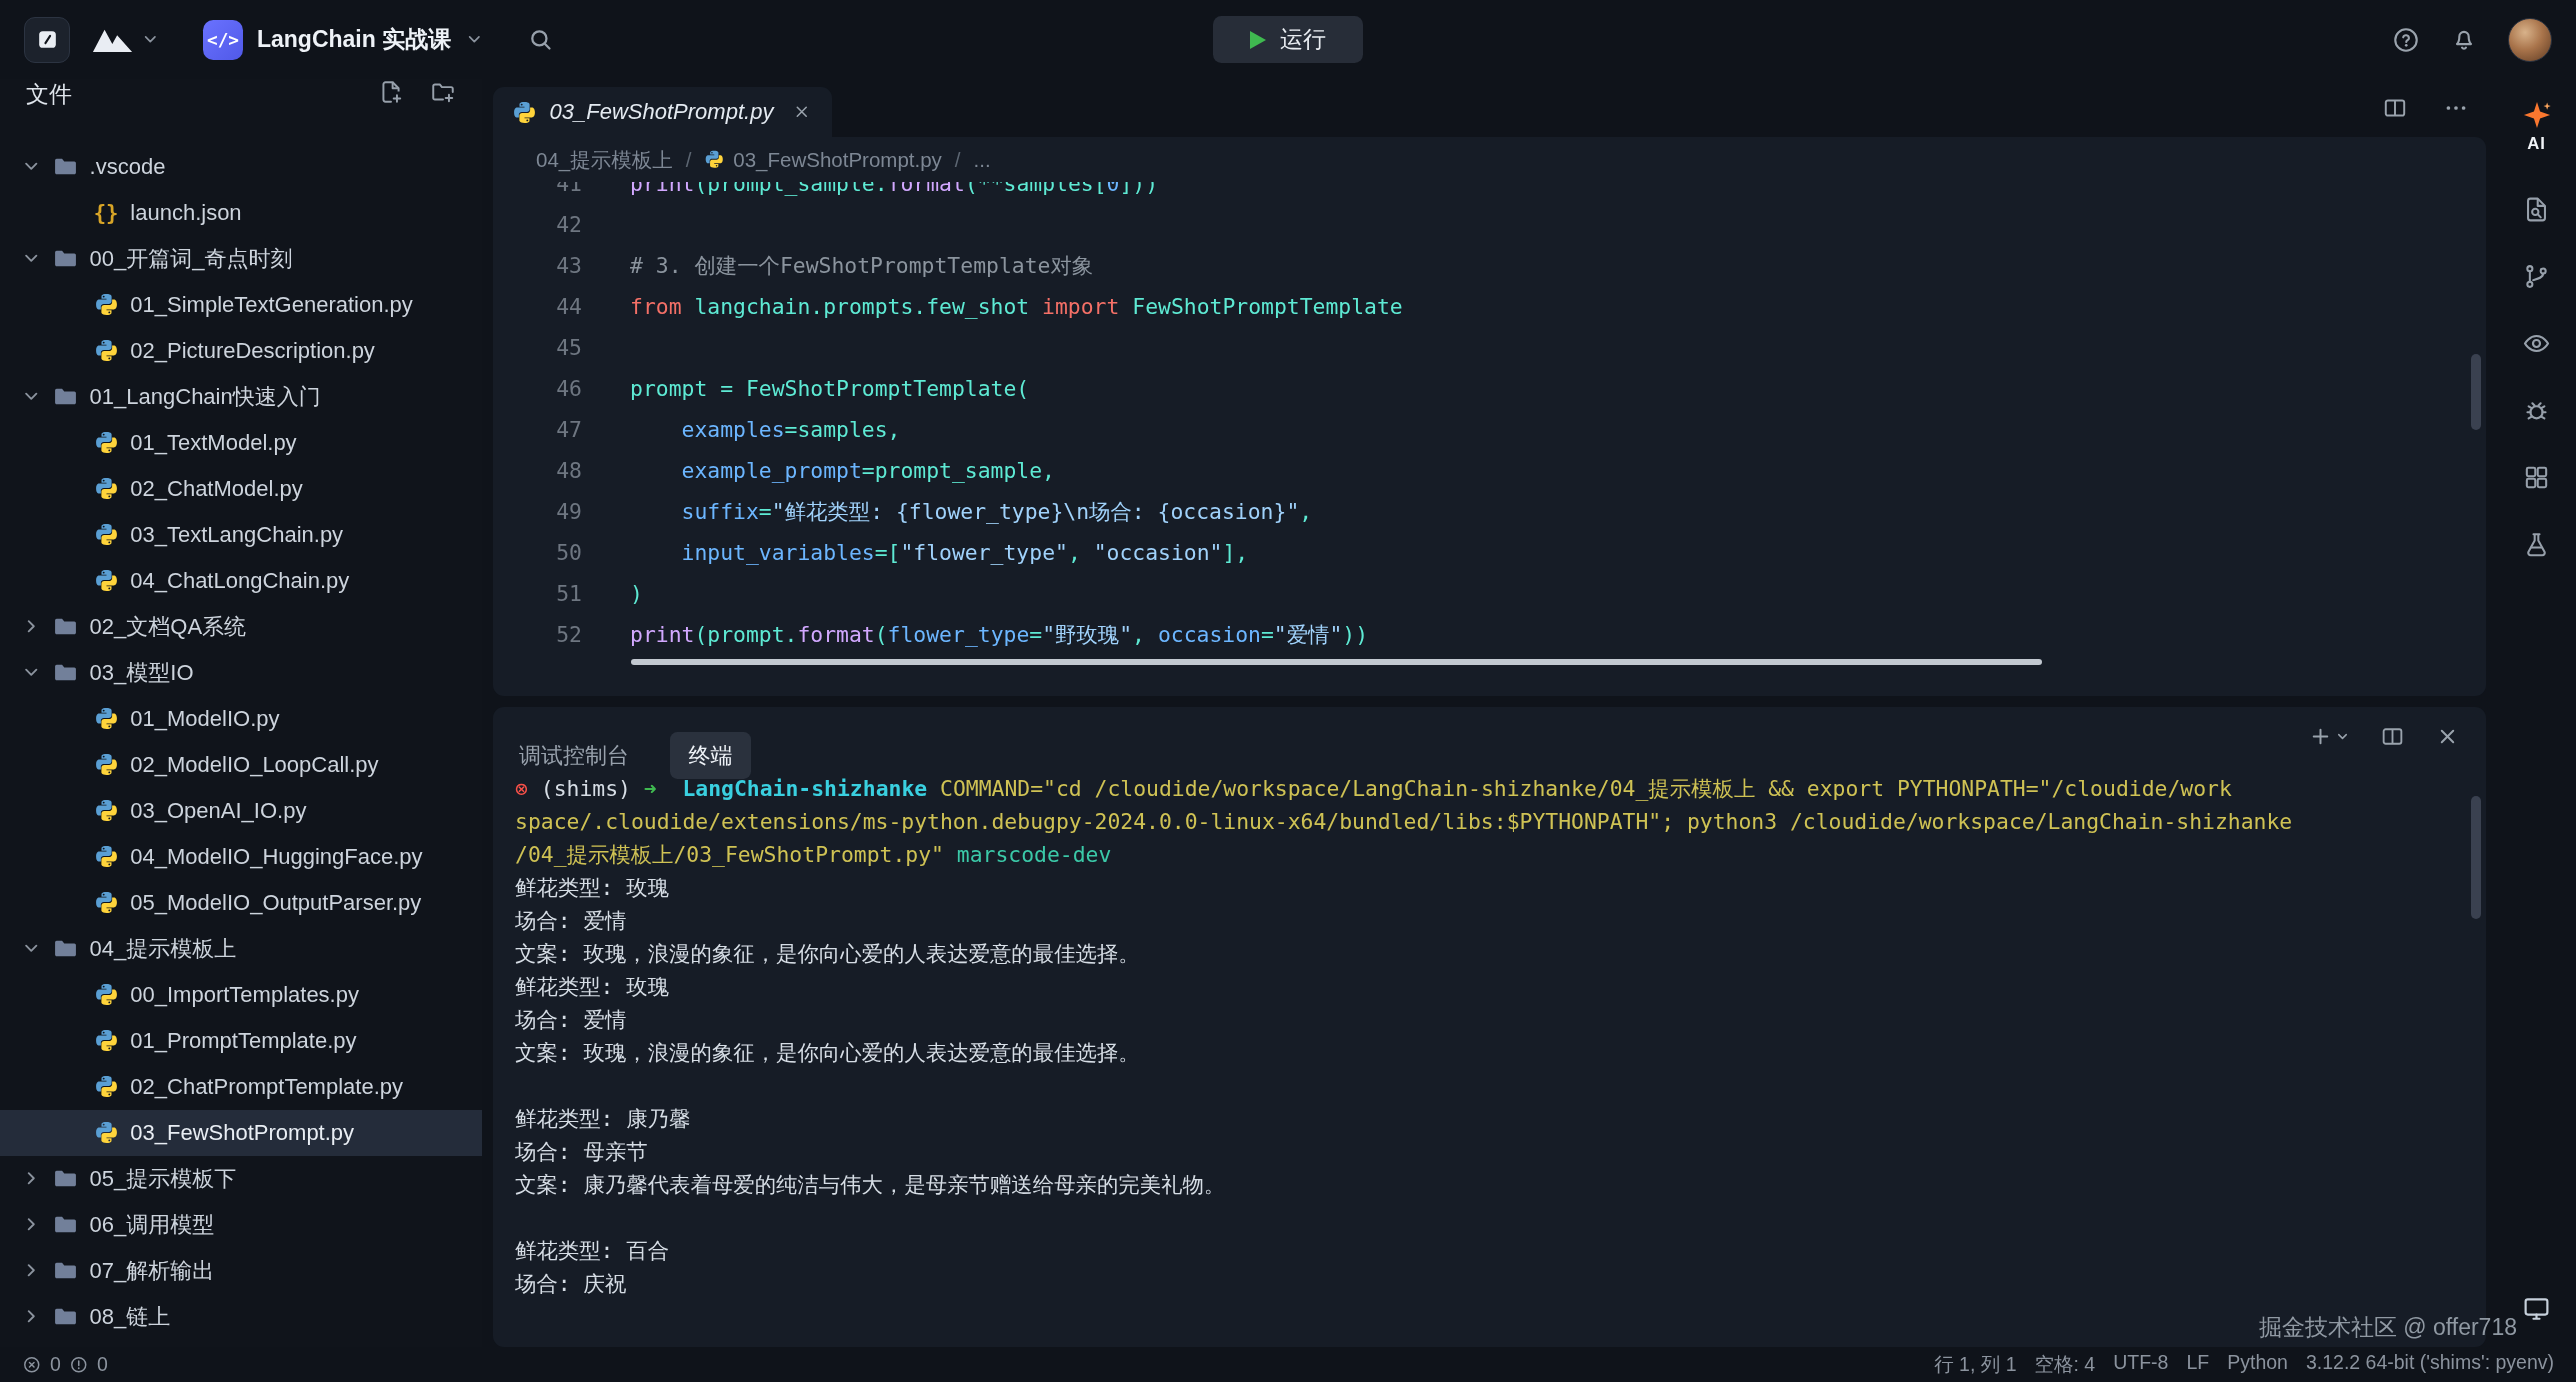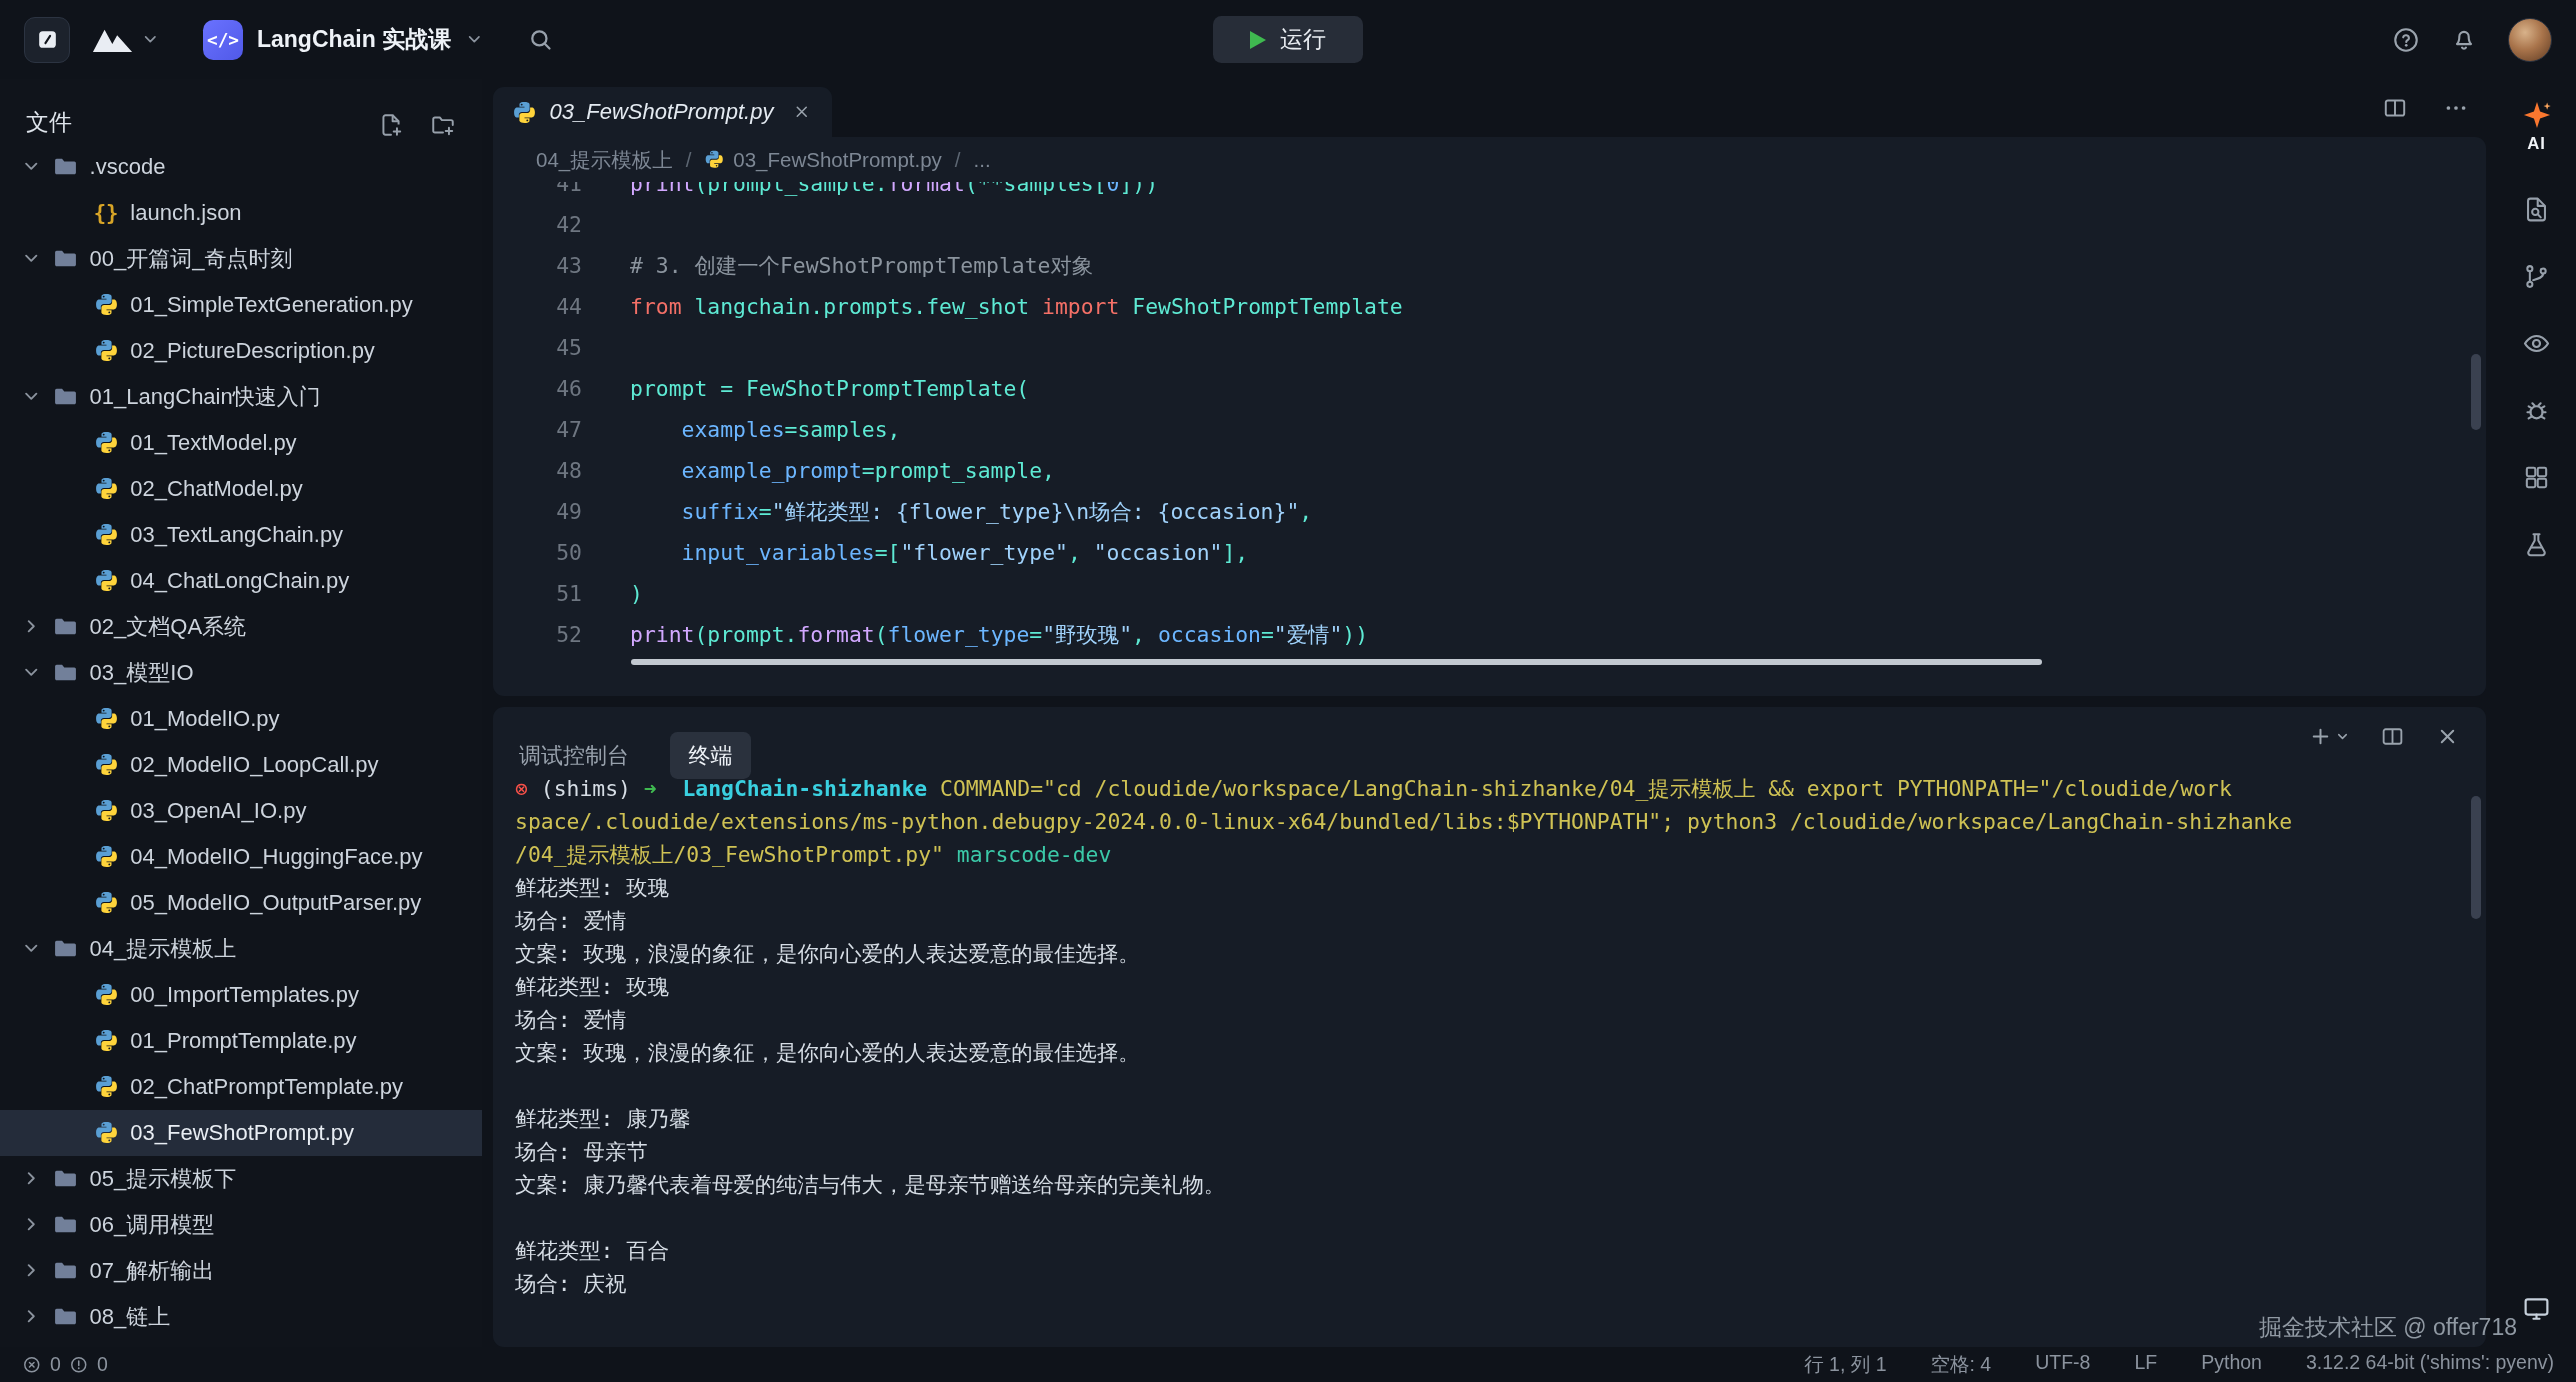--- a/index.html
+++ b/index.html
@@ -33,21 +33,21 @@
   .tb-ico{ color:#9aa3ad; } .tb-ico svg{ width:28px; height:28px; }
   .avatar{ width:44px; height:44px; border-radius:50%;
     background:radial-gradient(circle at 38% 32%, #d8b28a 0%, #a9744b 45%, #5d3a22 100%);
     border:1.9px solid #2c3340; }
 
   
   .mid{ flex:1; display:flex; min-height:0; }
 
   
   .sidebar{ width:482px; flex:none; display:flex; flex-direction:column; overflow:hidden; background:#10141b; }
-  .sb-header{ height:59px; flex:none; display:flex; align-items:flex-end; padding:0 26px; }
+  .sb-header{ height:59px; flex:none; display:flex; align-items:flex-start; padding:0 26px; }
   .sb-title{ font-size:23px; color:#dfe5ec; }
   .sb-actions{ margin-left:auto; display:flex; gap:26px; color:#97a0ab; }
   .sb-actions .ico svg{ width:26px; height:26px; }
   .tree{ flex:1; overflow:hidden; padding-top:5.6px; }
   .tree-row{ height:46px; display:flex; align-items:center; gap:9.3px; white-space:nowrap; }
   .tree-row.lvl0{ padding-left:20.5px; }
   .tree-row.lvl1{ padding-left:91px; }
   .tree-row.selected{ background:#242c3a; }
   .tree-row.selected .tree-label{ color:#e9eef4; }
   .chev{ width:20.5px; color:#8b939e; display:flex; } .chev svg{ width:20.5px; height:20.5px; }
@@ -115,21 +115,21 @@
   .act-btn.ai{ flex-direction:column; height:73px; margin-bottom:20.5px; gap:2.8px; }
   .act-btn.ai svg{ width:32px; height:32px; }
   .ai-label{ font-size:16.7px; font-weight:700; color:#f0f3f7; letter-spacing:0.9px; }
   .act-btn.bottom-ico{ color:#c6d0db; margin-bottom:0; }
 
   
   .statusbar{ height:35px; flex:none; display:flex; align-items:center; background:#0f131a;
     padding:0 22px; font-size:19.5px; color:#8b939e; }
   .st-group{ display:flex; align-items:center; gap:8.4px; }
   .st-ico svg{ width:19.5px; height:19.5px; }
-  .status-right{ margin-left:auto; display:flex; gap:44px; }
+  .status-right{ margin-left:auto; display:flex; gap:18px; }
   .st-item{ white-space:nowrap; }
 
   .watermark{ position:fixed; right:59px; bottom:39px; color:#9099a3; font-size:23px;
     z-index:99; pointer-events:none; }
 </style>
 </head>
 <body>
 
 <div class="app" data-interactable="false">
 

